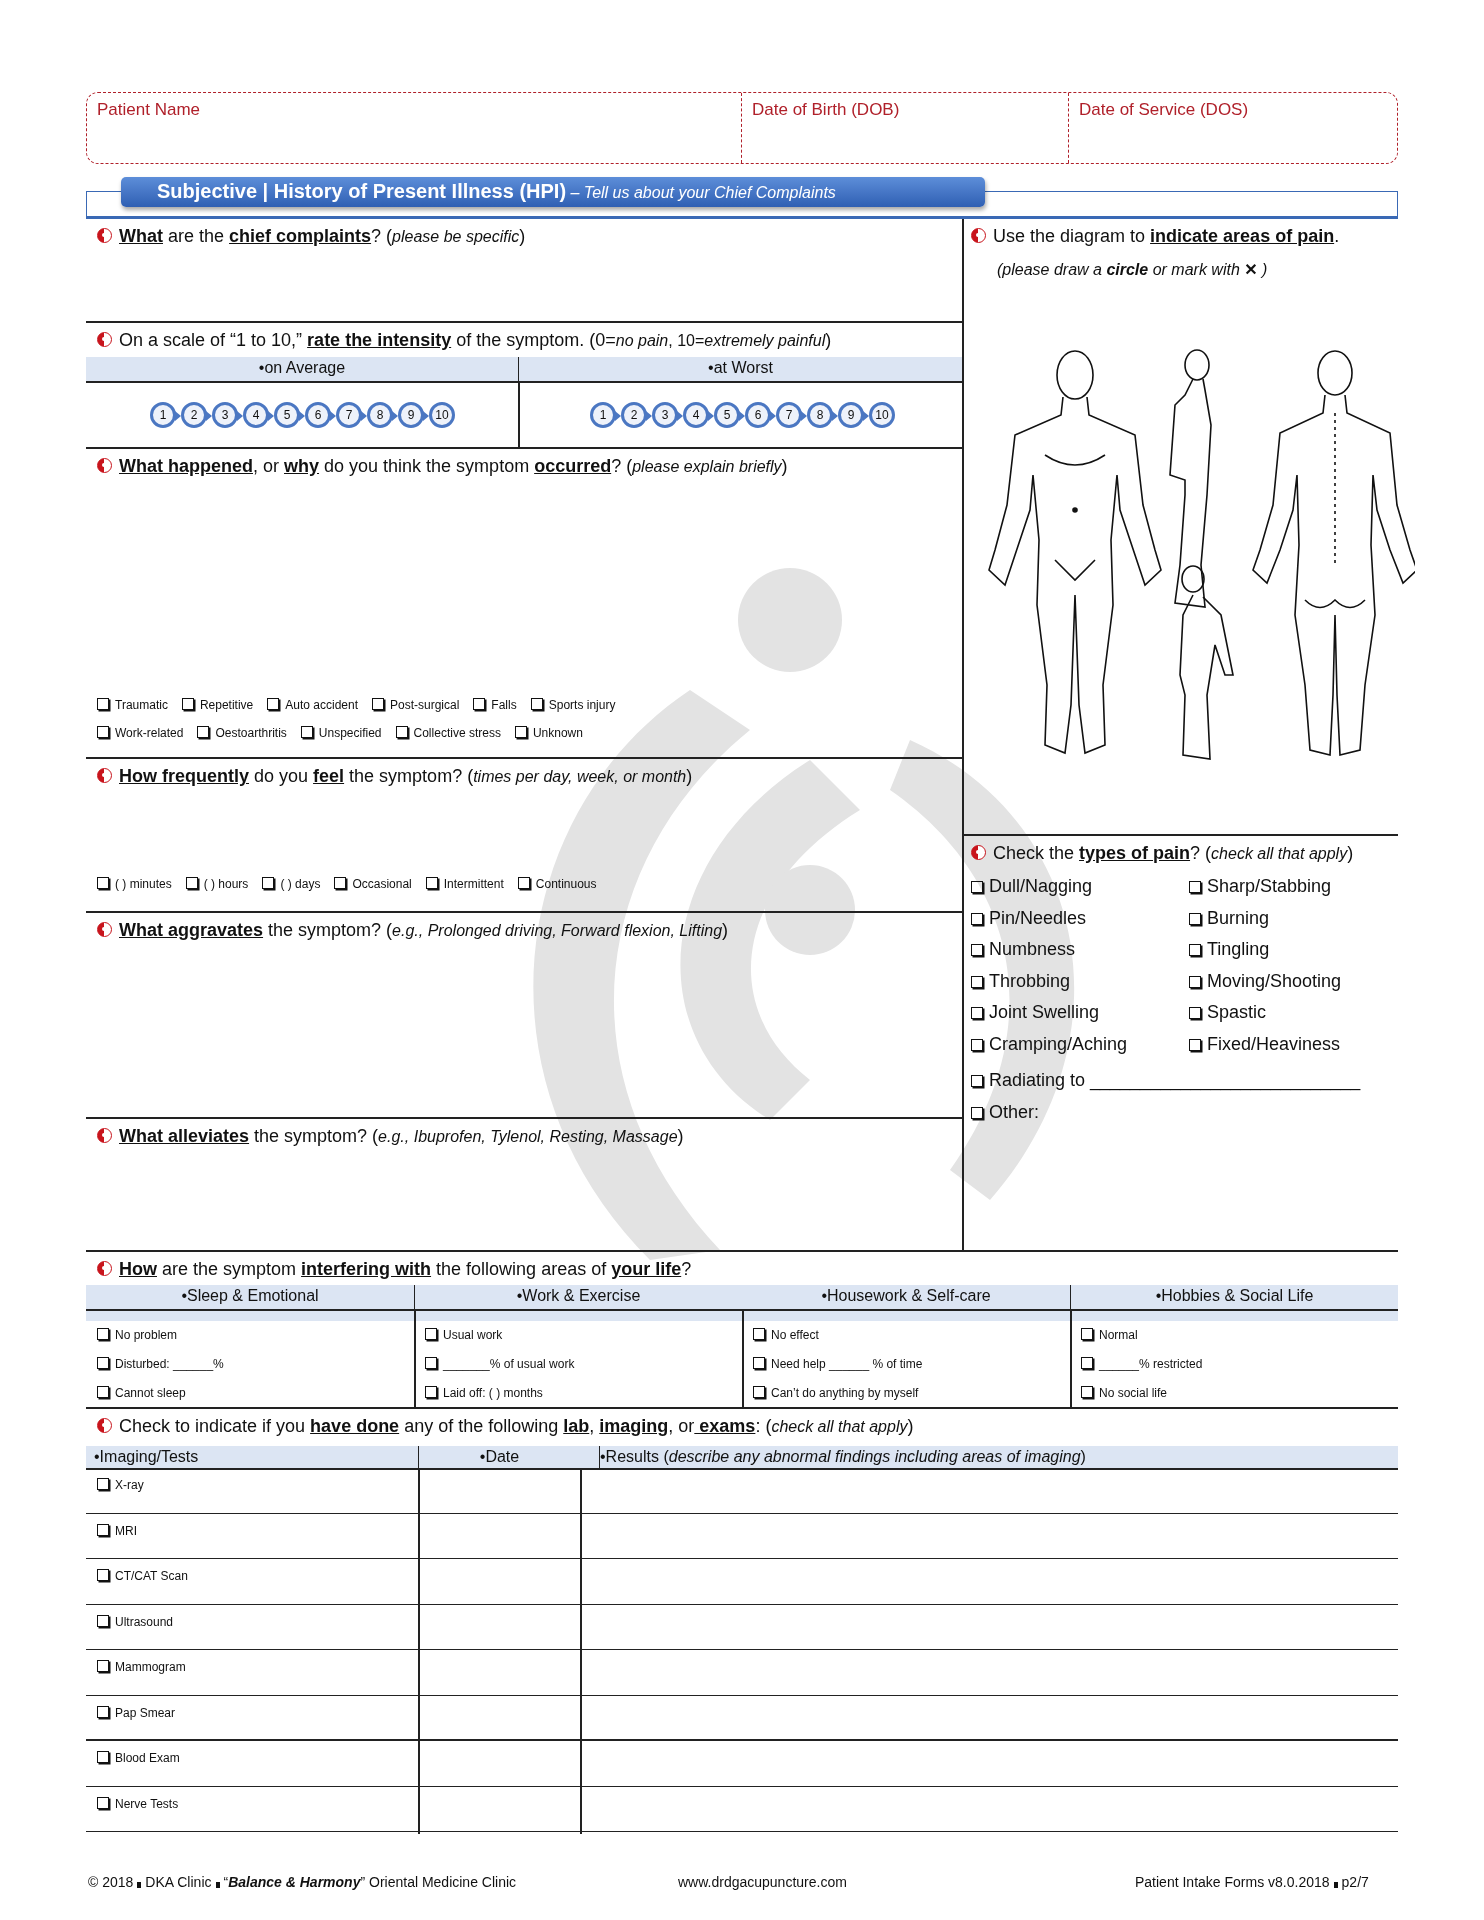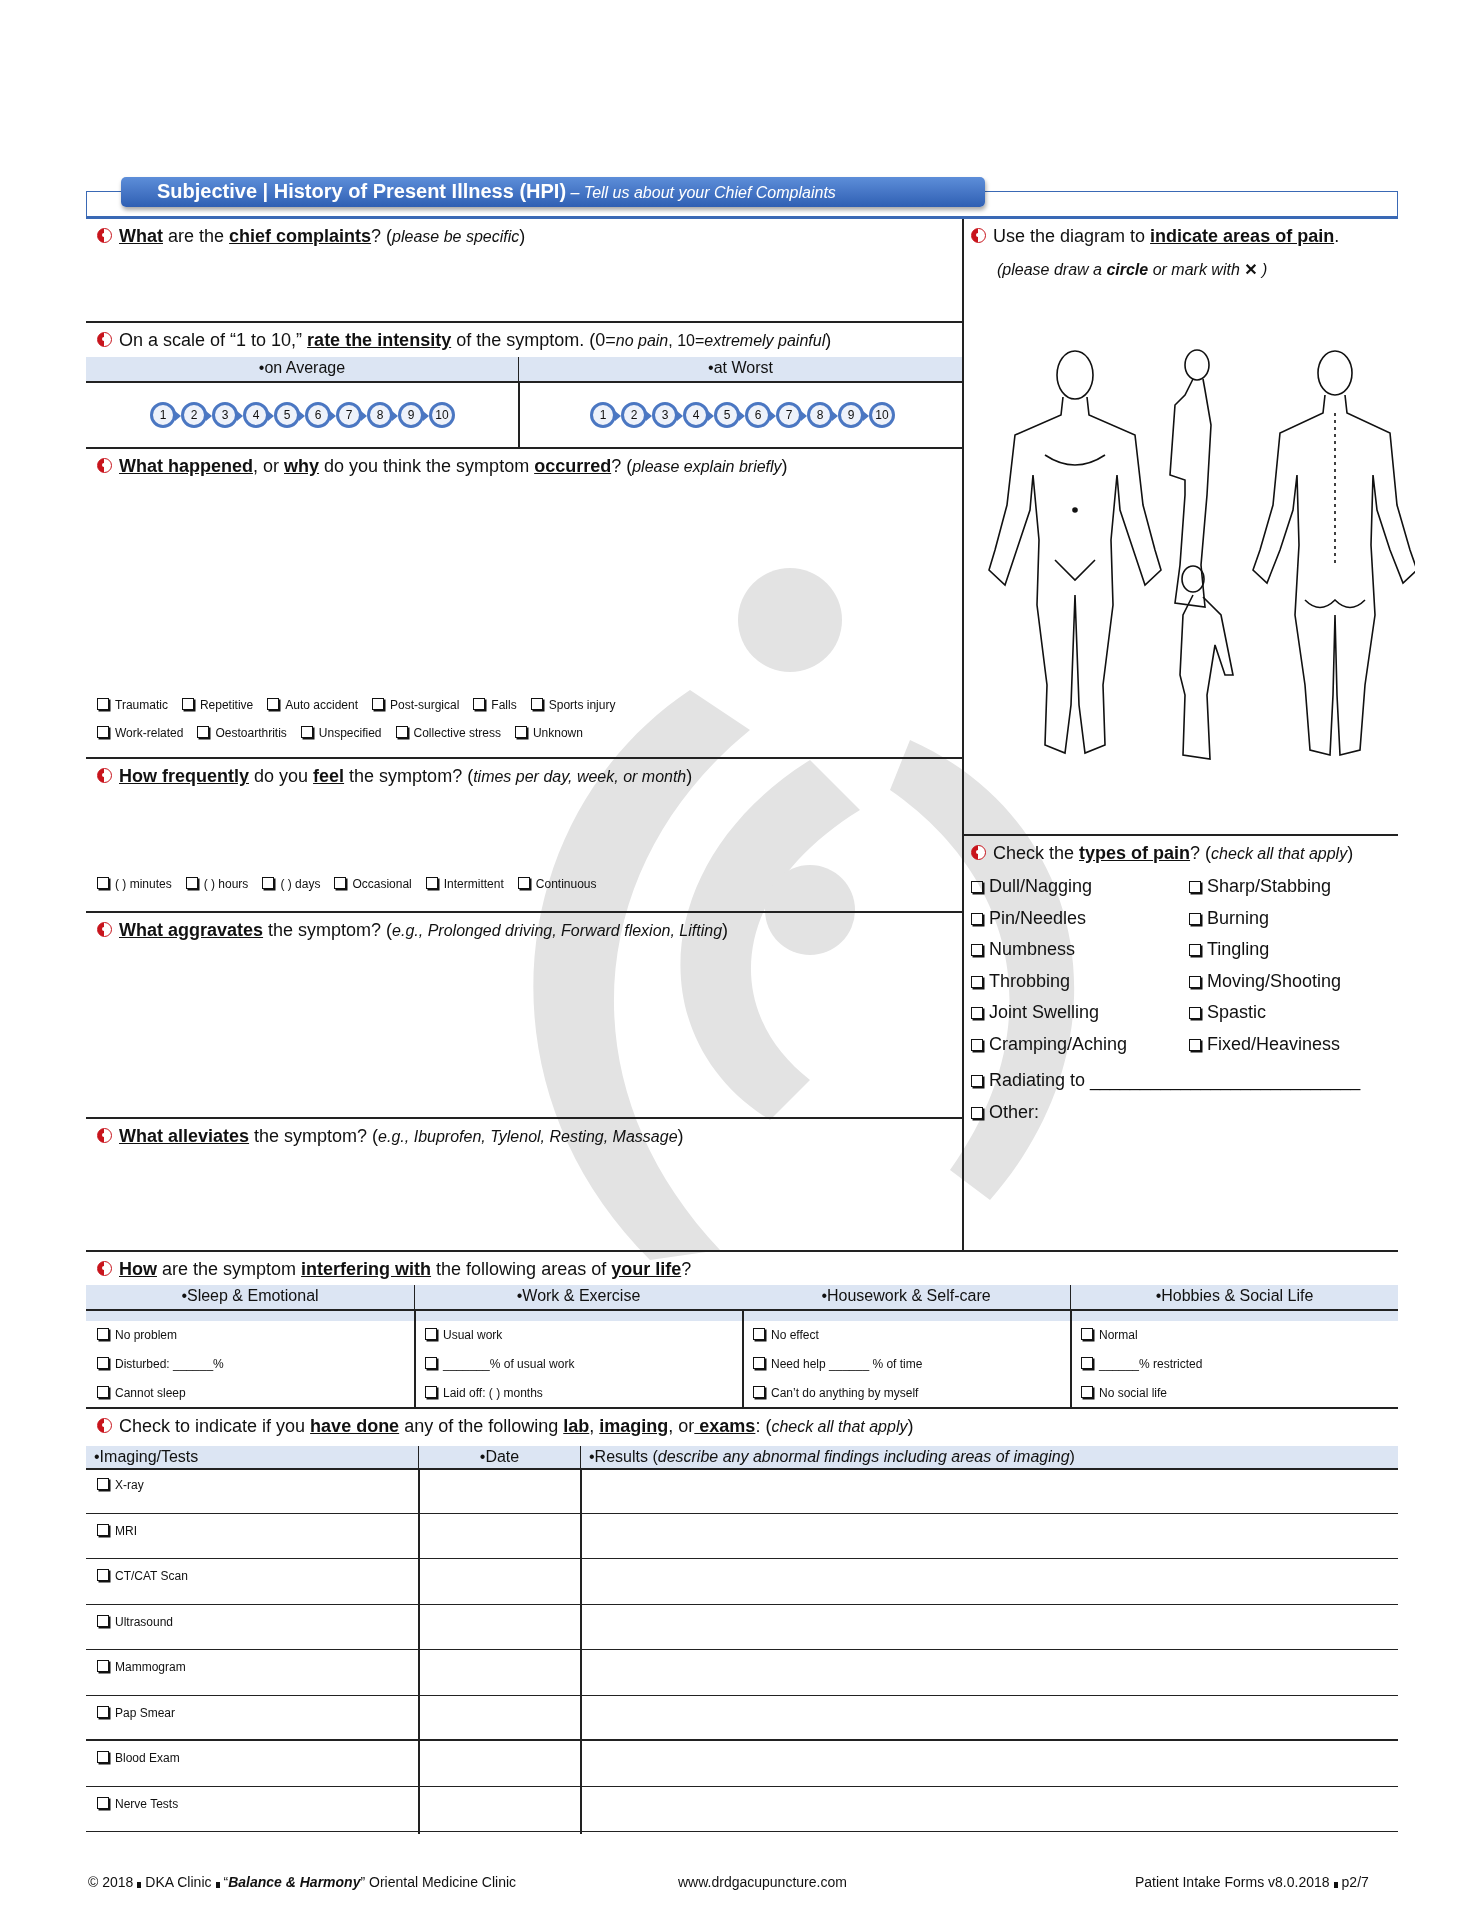--- a/index.html
+++ b/index.html
@@ -62,20 +62,31 @@
   <svg class="watermark" viewBox="0 0 740 720">
     <g fill="#e3e3e3">
       <circle cx="400" cy="60" r="52"></circle>
       <path d="M300 130 C 120 250, 80 520, 260 700 L 330 690 C 170 520, 200 300, 360 170 Z"></path>
       <path d="M420 200 C 260 300, 250 480, 380 560 L 420 520 C 330 450, 340 330, 470 250 Z"></path>
       <path d="M520 180 C 700 260, 740 480, 600 640 L 560 610 C 660 470, 630 320, 500 230 Z"></path>
       <circle cx="420" cy="350" r="45"></circle>
     </g>
   </svg>
 
+  <div class="info-box">
+    <div class="info-cell" style="width:654px">
+      <span>Patient Name</span>
+    </div>
+    <div class="info-cell" style="width:327px">
+      <span>Date of Birth (DOB)</span>
+    </div>
+    <div class="info-cell" style="width:328px">
+      <span>Date of Service (DOS)</span>
+    </div>
+  </div>
 
   <div class="banner-frame"></div>
   <div class="banner">
     <span>Subjective | History of Present Illness (HPI)</span><span class="sub"> – Tell us about your Chief Complaints</span>
   </div>
 
   <div class="vline" style="left:962px; top:219px; height:1033px"></div>
   <div class="hline" style="left:86px; top:321px; width:876px"></div>
   <div class="hline" style="left:86px; top:447px; width:876px"></div>
   <div class="hline" style="left:86px; top:757px; width:876px"></div>
@@ -257,21 +268,21 @@
         <div><span class="cb"><span class="box"></span><span>No social life</span></span></div>
       </div>
     </div>
 
   <div class="q" style="left:97px; top:1416px">
     <span class="yin"></span><span>Check to indicate if you </span><span class="u">have done</span><span> any of the following </span><span class="u">lab</span><span>, </span><span class="u">imaging</span><span>, or</span><span class="u"> exams</span><span>: (</span><i>check all that apply</i><span>)</span>
   </div>
   <div class="shade-row" style="left:86px; top:1446px; width:1312px; height:22px; font-size:16px">
     <div class="c" style="left:8px; width:320px; text-align:left">•Imaging/Tests</div>
     <div class="c" style="left:332px; width:162px; border-left:1.5px solid #222">•Date</div>
-    <div class="c" style="left:494px; width:818px; border-left:1.5px solid #222; text-align:left; padding-left:8px"><span>•Results (</span><i>describe any abnormal findings including areas of imaging</i><span>)</span></div>
+    <div class="c" style="left:513px; width:818px; border-left:1.5px solid #222; text-align:left; "><span>•Results (</span><i>describe any abnormal findings including areas of imaging</i><span>)</span></div>
   </div>
   <div class="hline" style="left:86px; top:1468px; width:1312px"></div>
   <div id="tests-rows">
       <div class="abs" style="left: 86px; top: 1468px; width: 1312px; height: 45.5px; border-bottom: 1.5px solid rgb(34, 34, 34);">
         <span class="cb" style="position: absolute; left: 11px; top: 10px;"><span class="box"></span><span>X-ray</span></span>
         <div class="abs" style="left: 333px; top: 0px; width: 161px; height: 100%;"></div>
         <div class="abs" style="left: 495px; top: 0px; width: 817px; height: 100%;"></div>
       </div>
       <div class="abs" style="left: 86px; top: 1513.5px; width: 1312px; height: 45.5px; border-bottom: 1.5px solid rgb(34, 34, 34);">
         <span class="cb" style="position: absolute; left: 11px; top: 10px;"><span class="box"></span><span>MRI</span></span>

